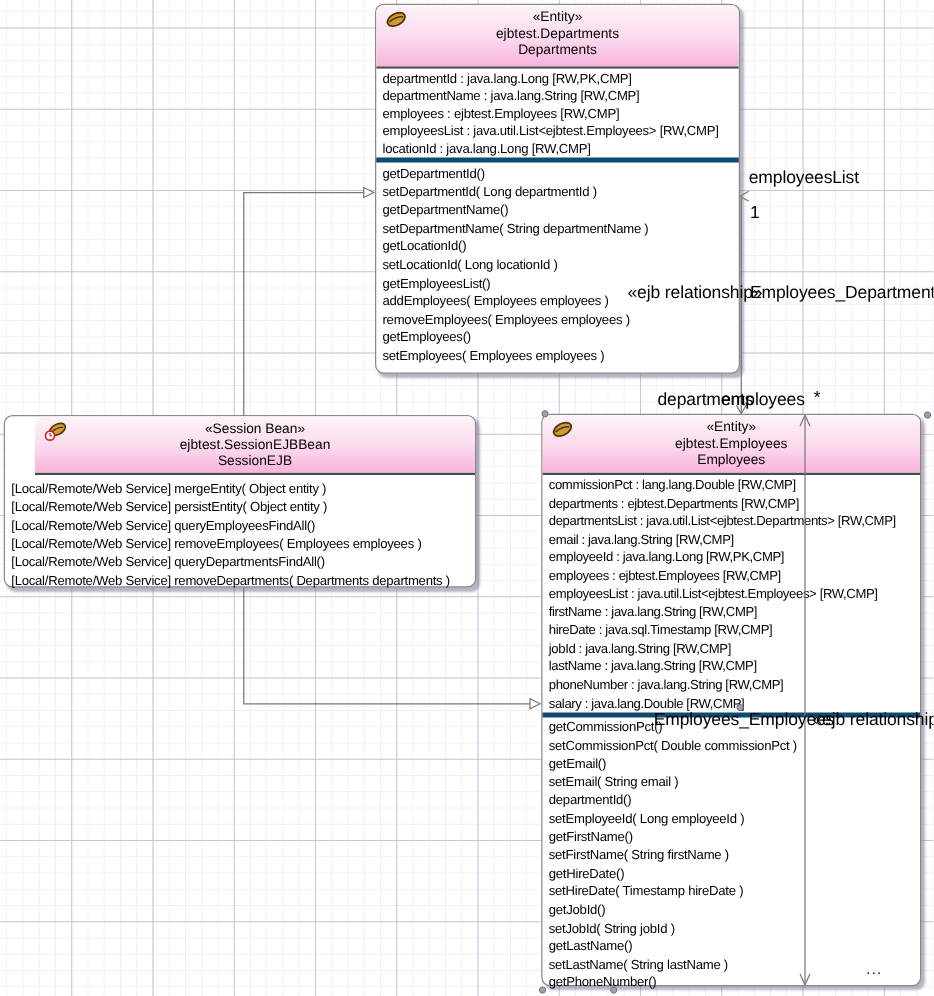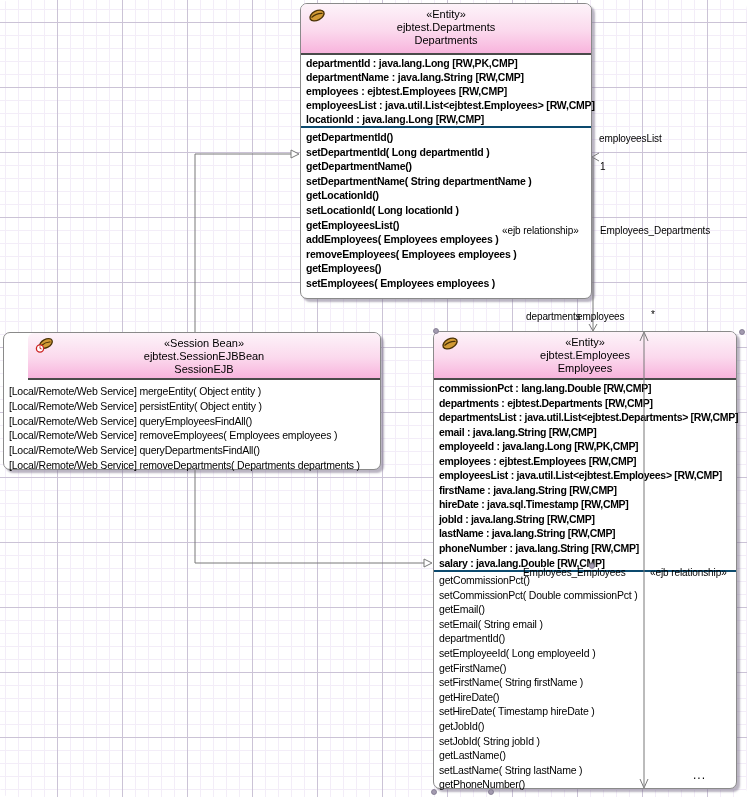--- a/index.html
+++ b/index.html
@@ -22,44 +22,44 @@
   }
   .uml-header{
     position:relative;background:linear-gradient(180deg,#fdf3f9 0%,#fbd9ed 55%,#f8b4dd 100%);
     border-bottom:2px solid #4a4a4a;border-radius:6px 6px 0 0;text-align:center;
     font-size:11px;color:#000;
   }
   .uml-header .hline{line-height:13px;height:13px;white-space:nowrap;}
   .bean-icon{position:absolute;left:7px;top:4px;}
   .compartment{position:relative;}
   .member-row{white-space:nowrap;padding-left:5px;font-size:10.5px;letter-spacing:-0.2px;color:#000;}
-  .attrs{border-bottom:2px solid #0c4a6e;font-weight:bold;}
+  .attrs{border-bottom:4px solid #0c4a6e;}
   
   #box-departments{left:300px;top:3px;width:292px;height:296px;}
   #box-departments .uml-header{height:45px;padding-top:4px;}
   #box-departments .attrs .member-row{height:14.1px;line-height:14.1px;}
   #box-departments .attrs{padding-top:1px;height:70px;}
-  #box-departments .methods{padding-top:2px;font-weight:bold;}
+  #box-departments .methods{padding-top:2px;}
   #box-departments .methods .member-row{height:14.6px;line-height:14.6px;}
   
   #box-sessionejb{left:3px;top:332px;width:378px;height:138px;}
   #box-sessionejb .uml-header{height:41px;padding-top:4px;margin-left:24px;}
   #box-sessionejb .methods{padding-top:4px;}
   #box-sessionejb .methods .member-row{height:14.8px;line-height:14.8px;}
   
   #box-employees{left:433px;top:331px;width:304px;height:458px;}
   #box-employees .uml-header{height:42px;padding-top:4px;}
   #box-employees .attrs{padding-top:1px;height:189px;}
   #box-employees .attrs .member-row{height:14.55px;line-height:14.55px;letter-spacing:-0.3px;}
   #box-employees .methods{padding-top:1px;}
   #box-employees .methods .member-row{height:14.6px;line-height:14.6px;}
   
   #connectors{position:absolute;left:0;top:0;width:747px;height:797px;z-index:2;}
   
-  .rel-label{position:absolute;z-index:3;font-size:10px;color:#000;white-space:nowrap;letter-spacing:-0.1px;}
+  .rel-label{position:absolute;z-index:3;font-size:14px;color:#000;white-space:nowrap;letter-spacing:-0.1px;}
   #lbl-employeesList{left:599px;top:133px;}
   #lbl-mult-1{left:600px;top:161px;}
   #lbl-ejbrel-1{left:502px;top:225px;}
   #lbl-emp-dept{left:600px;top:225px;}
   #lbl-departments{left:526px;top:311px;}
   #lbl-employees{left:577px;top:311px;}
   #lbl-mult-star{left:651px;top:309px;}
   #lbl-emp-emp{left:523px;top:567px;}
   #lbl-ejbrel-2{left:650px;top:567px;}
   #lbl-more{left:693px;top:768px;font-size:12px;letter-spacing:1px;}

